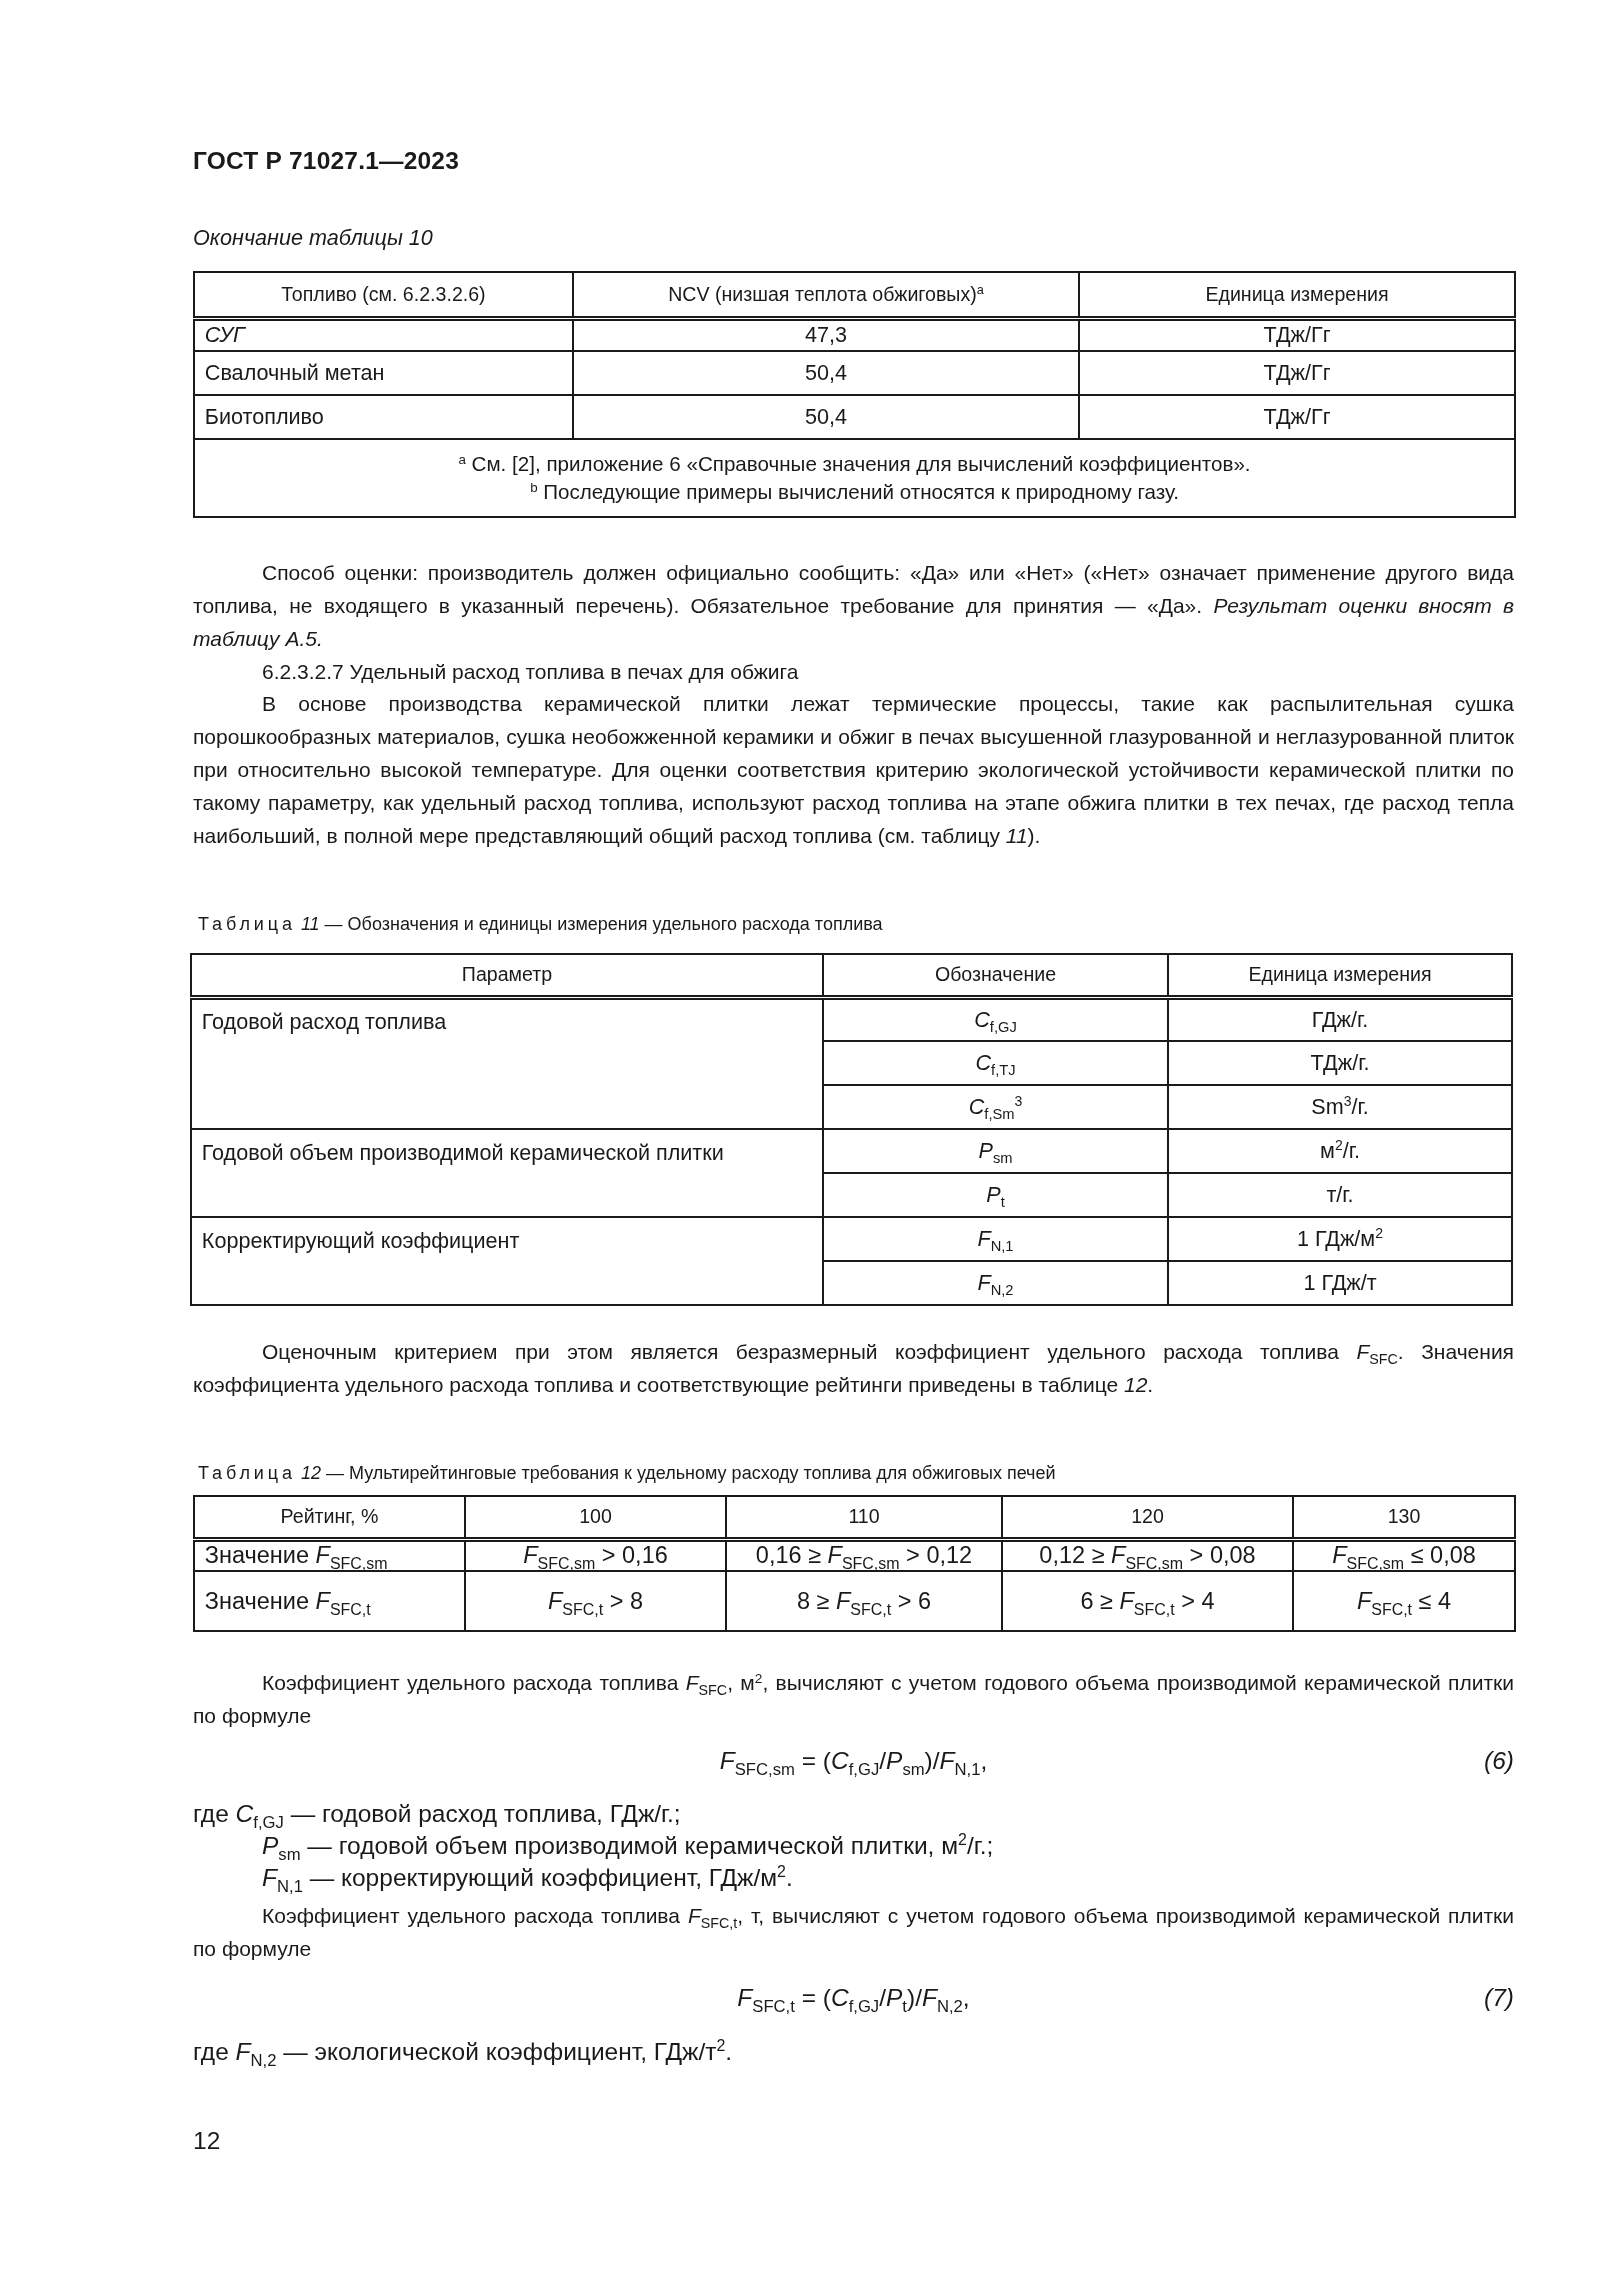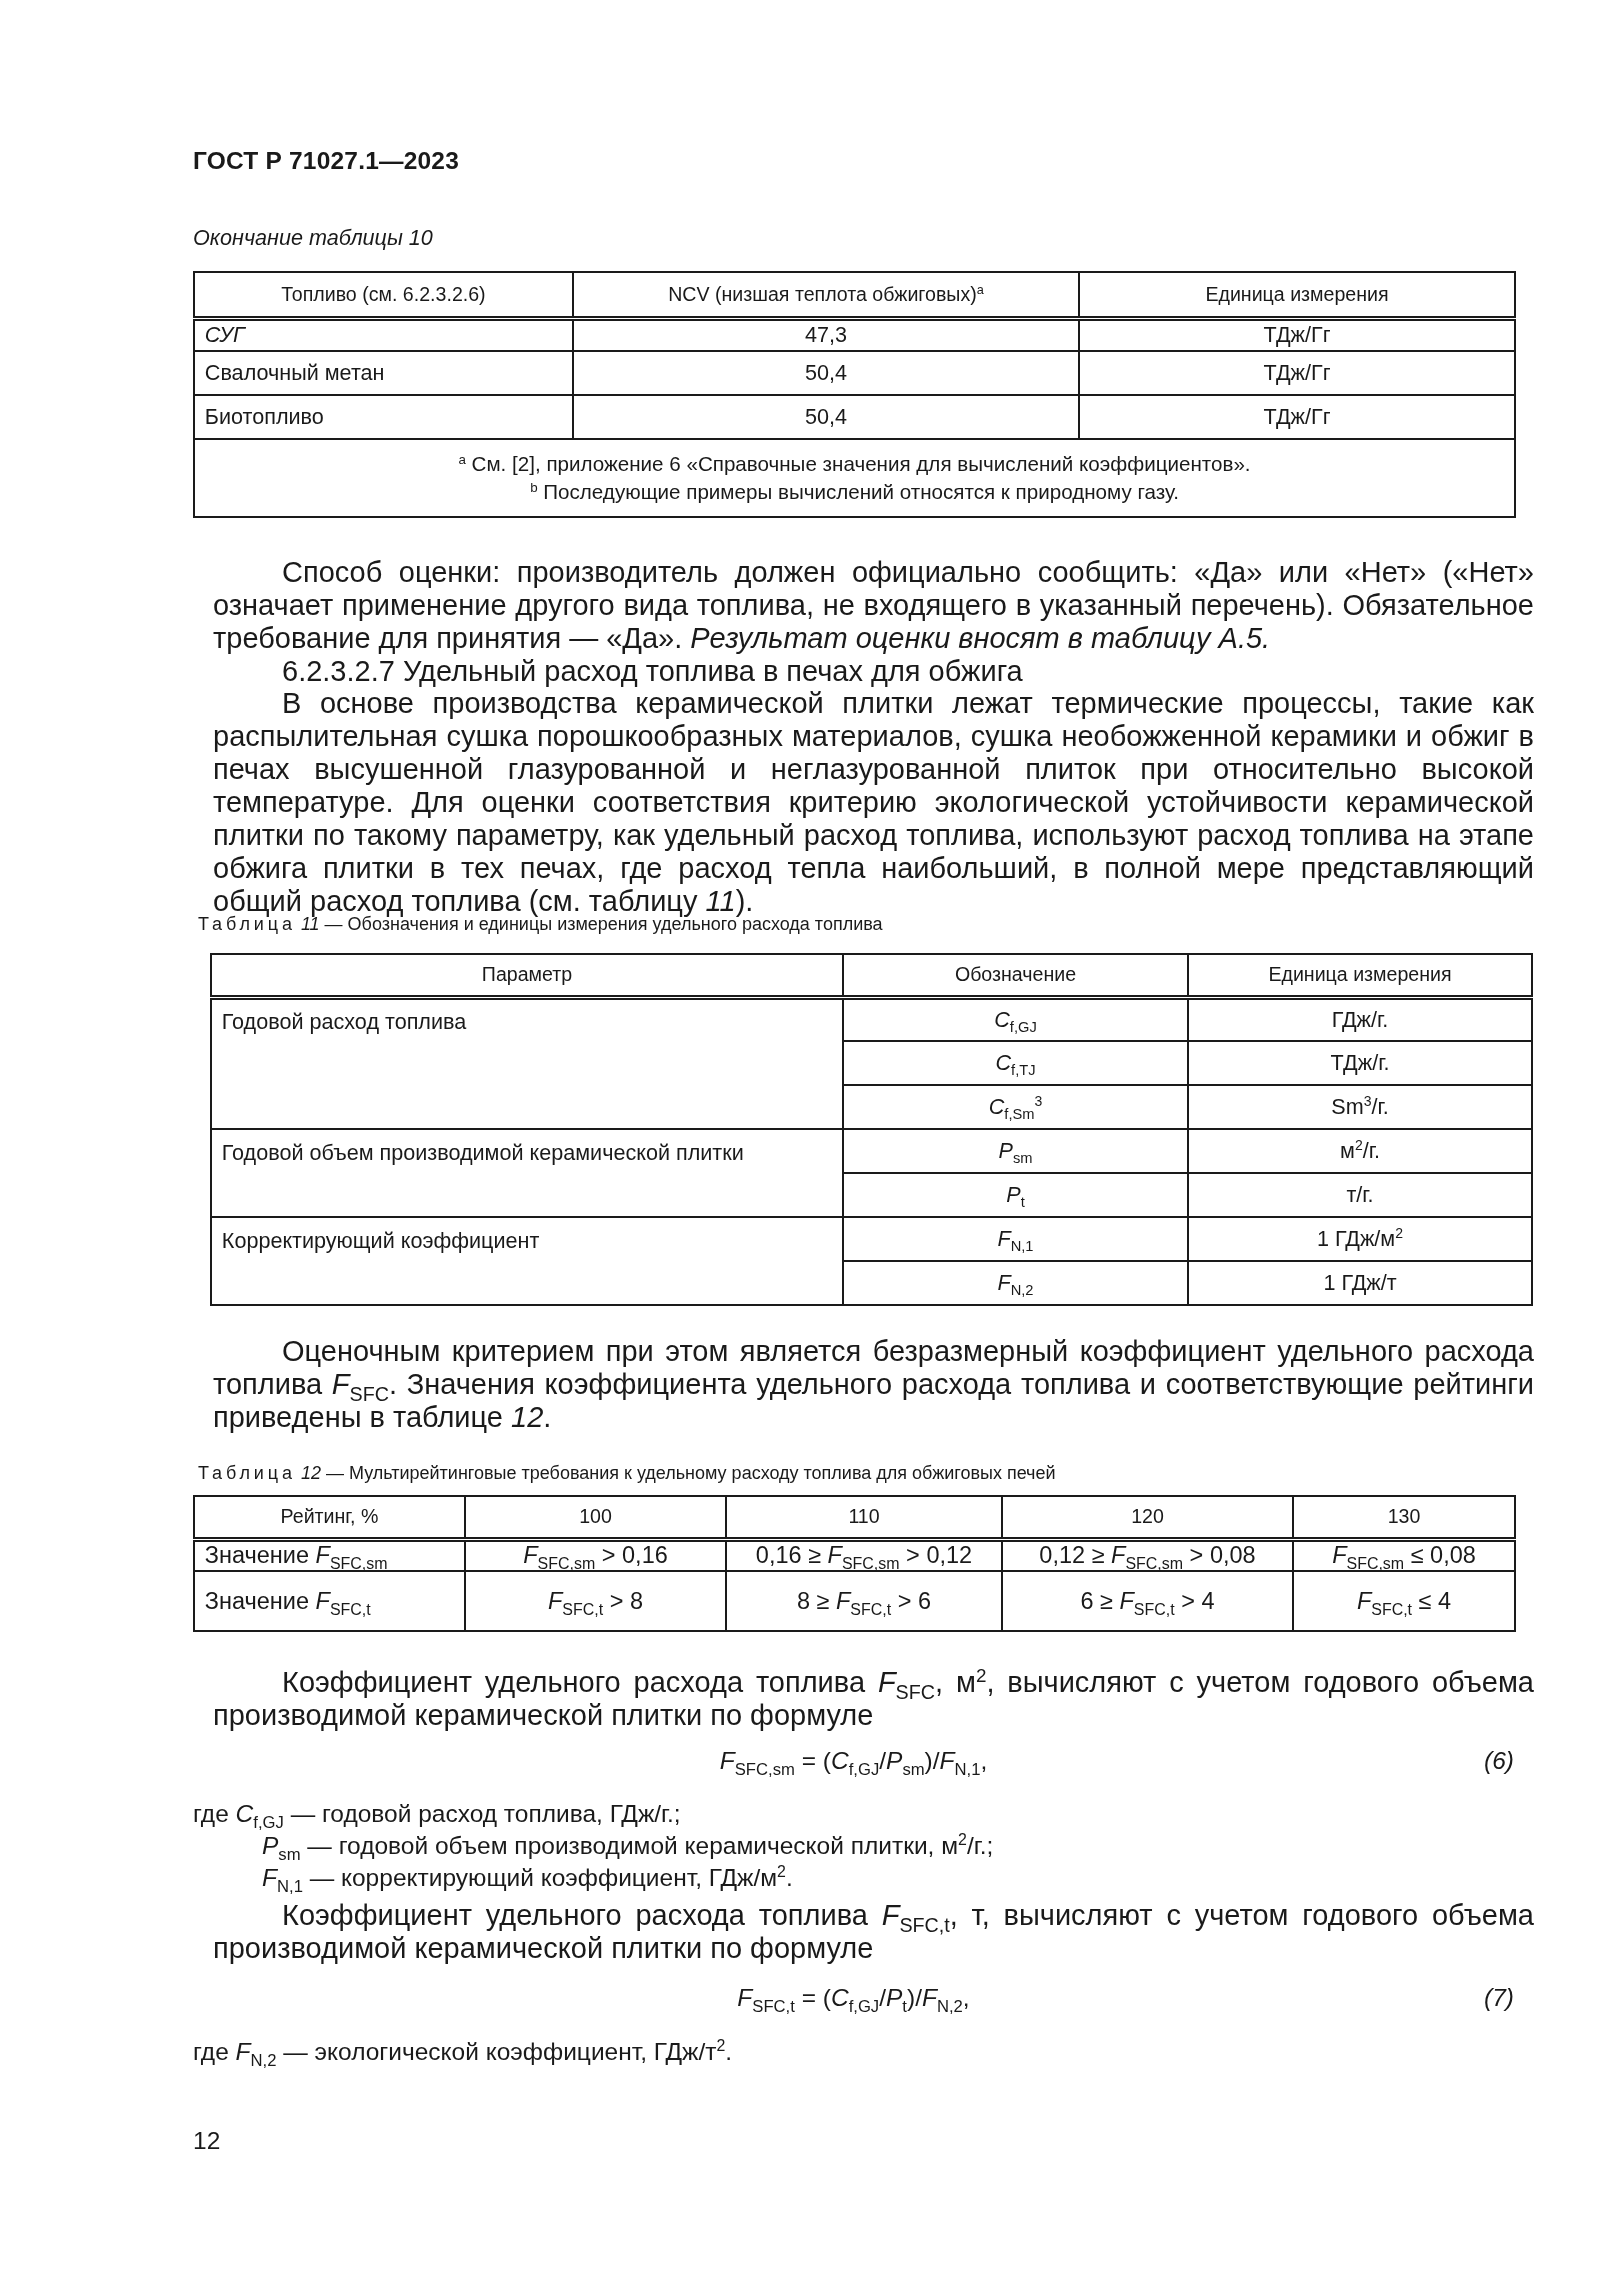--- a/index.html
+++ b/index.html
@@ -1,21 +1,21 @@
 <!DOCTYPE html>
 <html><head>
 <meta charset="utf-8">
 <style>
   html, body { margin: 0; padding: 0; background: #ffffff; }
   body { width: 1621px; height: 2293px; position: relative; overflow: hidden;
          font-family: "Liberation Sans", "DejaVu Sans", sans-serif; color: #1a1a1a; }
   .abs { position: absolute; }
   .doc-code { left: 193px; top: 147px; font-size: 24.5px; font-weight: bold; letter-spacing: 0.2px; }
   .cont-caption { left: 193px; top: 225px; font-size: 21.6px; font-style: italic; }
-  .p { position: absolute; left: 193px; width: 1321px; font-size: 29px; line-height: 33px; text-align: justify; margin-left: 20px; }
+  .p { position: absolute; left: 193px; width: 1321px; font-size: 21px; line-height: 33px; text-align: justify; }
   .p .ind { display: inline-block; width: 69px; }
   i { font-style: italic; }
   sub { font-size: 68%; vertical-align: -0.35em; line-height: 0; font-style: normal; }
   sup { font-size: 65%; vertical-align: 0.55em; line-height: 0; }
   .tcap { position: absolute; left: 198px; font-size: 18px; }
   .tcap .sp { letter-spacing: 3.9px; }
   table { position: absolute; border-collapse: collapse; table-layout: fixed; font-size: 21.6px; }
   td, th { border: 2.5px solid #1a1a1a; padding: 0 9.8px; font-weight: normal; }
   th { font-size: 19.6px; text-align: center; }
   thead tr th { border-bottom: 5.9px double #1a1a1a; }
@@ -71,21 +71,21 @@
       </td>
     </tr>
   </tbody>
 </table>
 
 <div class="p" style="top:556px;"><span class="ind"></span><span>Способ оценки: производитель должен официально сообщить: «Да» или «Нет» («Нет» означает применение другого вида топлива, не входящего в указанный перечень). Обязательное требование для принятия — «Да». </span><i>Результат оценки вносят в таблицу А.5.</i></div>
 <div class="p" style="top:655px;"><span class="ind"></span><span>6.2.3.2.7 Удельный расход топлива в печах для обжига</span></div>
 <div class="p" style="top:687px;"><span class="ind"></span><span>В основе производства керамической плитки лежат термические процессы, такие как распылительная сушка порошкообразных материалов, сушка необожженной керамики и обжиг в печах высушенной глазурованной и неглазурованной плиток при относительно высокой температуре. Для оценки соответствия критерию экологической устойчивости керамической плитки по такому параметру, как удельный расход топлива, используют расход топлива на этапе обжига плитки в тех печах, где расход тепла наибольший, в полной мере представляющий общий расход топлива (см. таблицу </span><i>11</i><span>).</span></div>
 
 <div class="tcap" style="top:914px;"><span class="sp">Таблица</span> <i>11</i><span> — Обозначения и единицы измерения удельного расхода топлива</span></div>
-<table style="left:210px; top:953px; width:1321px;padding-left:18px;">
+<table style="left:190px; top:953px; width:1321px;padding-left:18px;">
   <colgroup>
       <col style="width:632px">
       <col style="width:345px">
       <col style="width:344px">
     </colgroup>
   <thead>
     <tr style="height:43px">
       <th>Параметр</th>
       <th>Обозначение</th>
       <th>Единица измерения</th>

